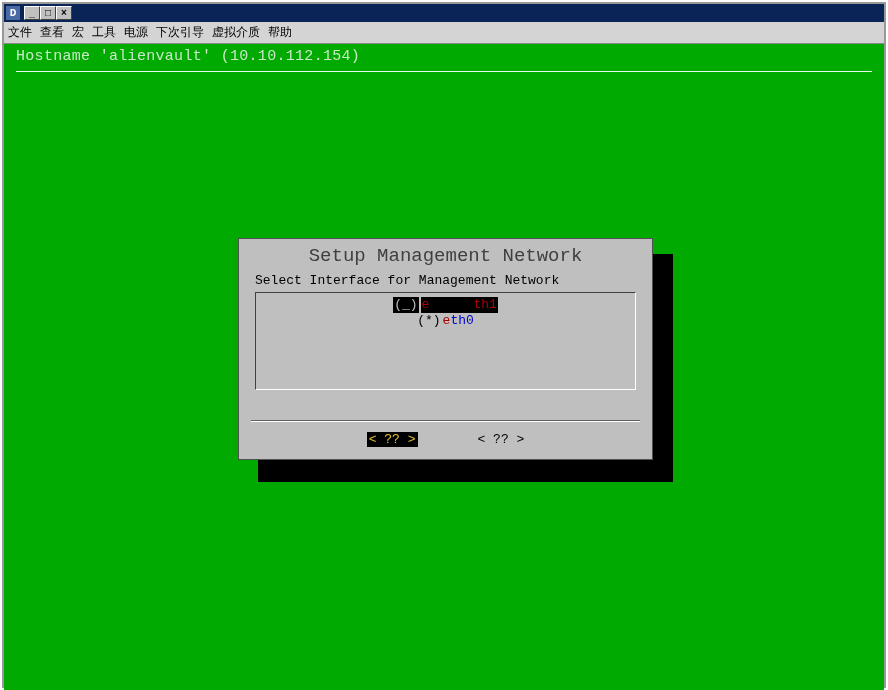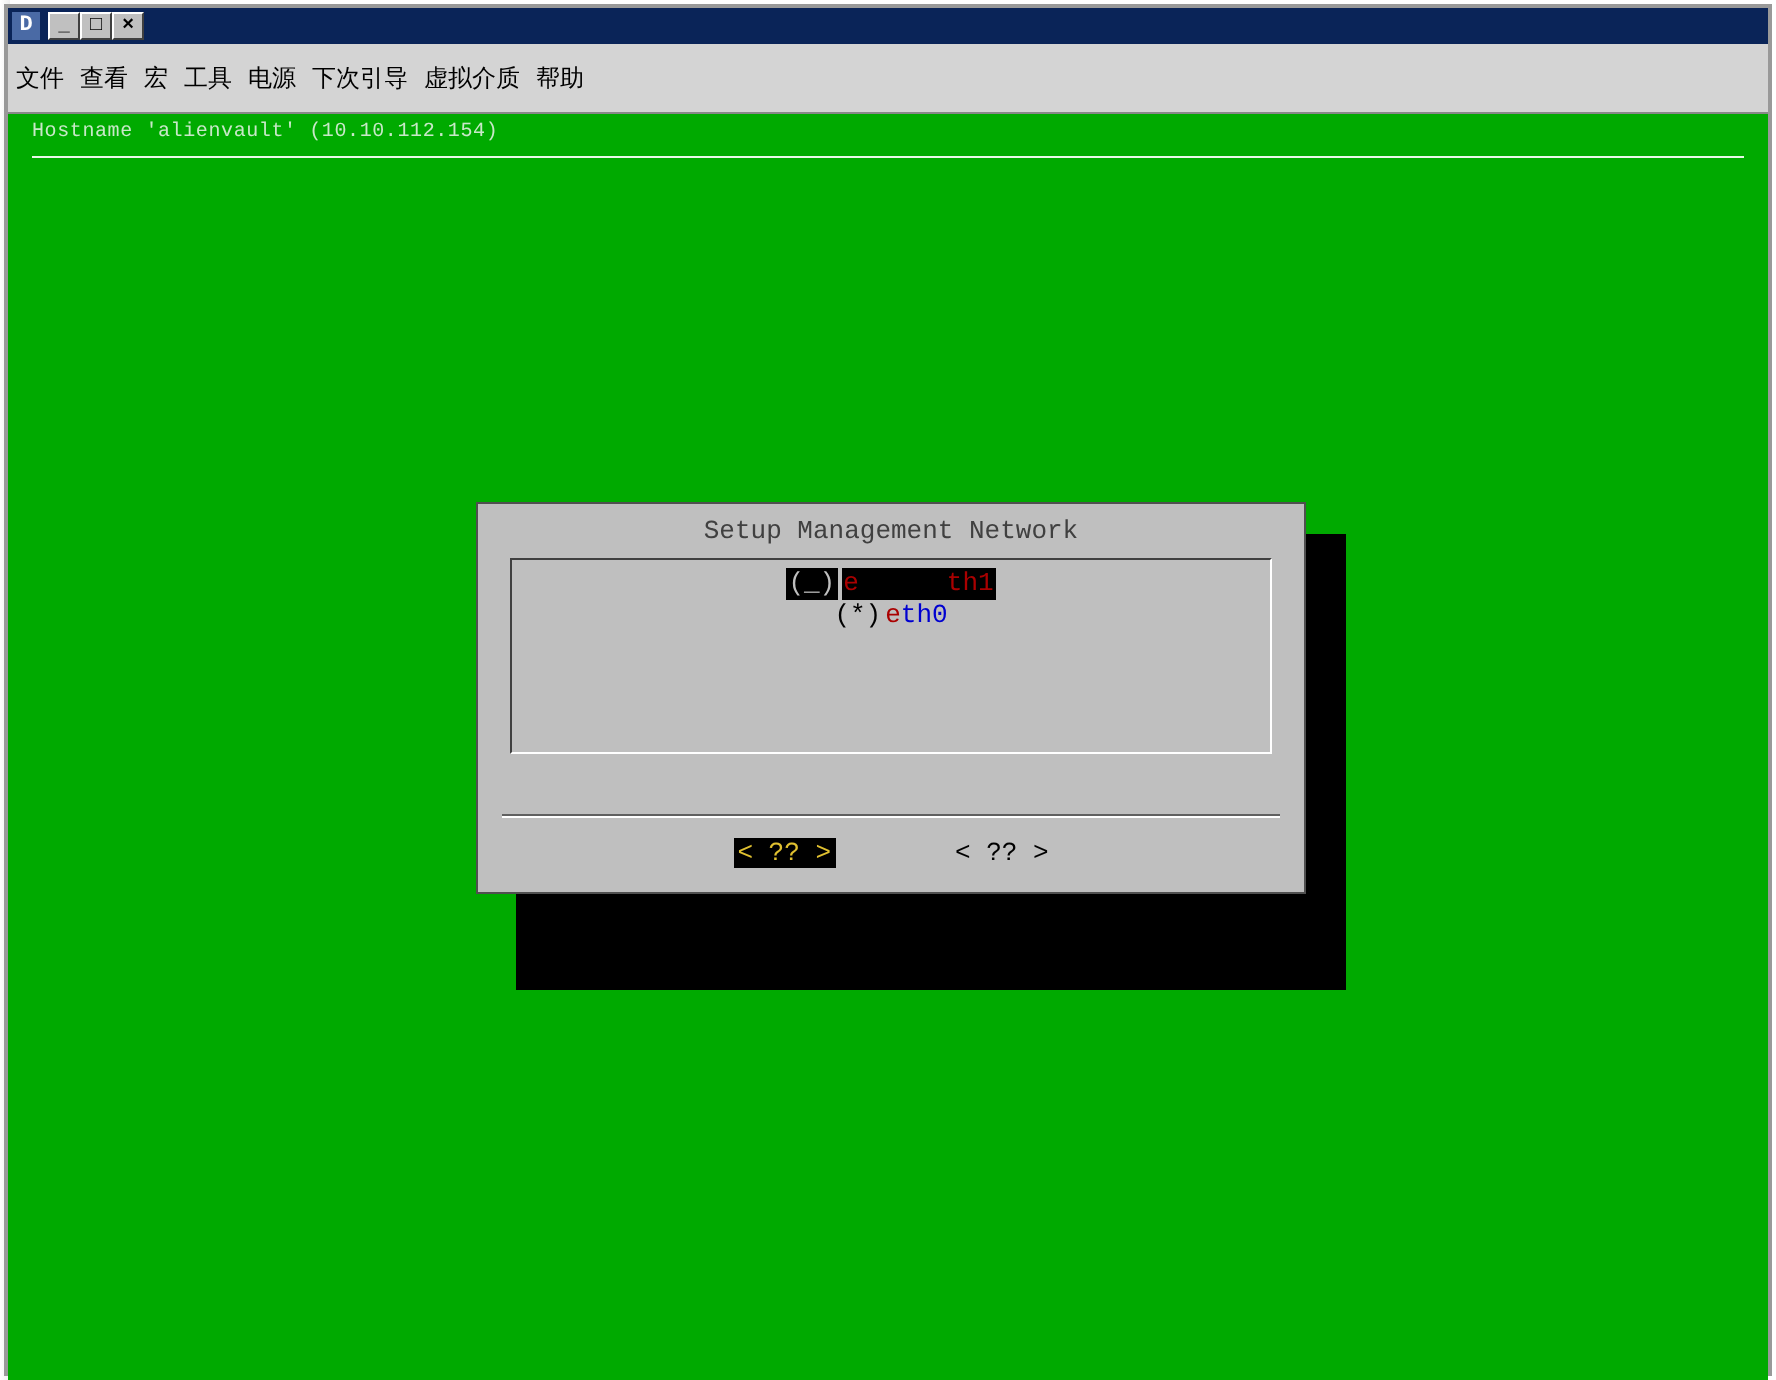--- a/index.html
+++ b/index.html
@@ -67,21 +67,21 @@
       align-items: center;
       justify-content: center;
       font-size: 10px;
       color: #000;
       font-family: Arial, sans-serif;
       font-weight: bold;
       line-height: 1;
     }
     .menubar {
       background: #d4d4d4;
-      height: 35px;
+      height: 22px;
       display: flex;
       align-items: center;
       padding: 0 4px;
       font-family: "SimSun", "宋体", sans-serif;
       font-size: 12px;
       color: #000;
       gap: 8px;
       border-bottom: 1px solid #888;
     }
     .menubar span {
@@ -89,21 +89,21 @@
     }
     .console-area {
       background: #00aa00;
       width: 100%;
       height: calc(100% - 36px);
       position: relative;
       padding: 4px 12px;
     }
     .hostname-line {
       color: #c8e8c8;
-      font-size: 10px;
+      font-size: 15px;
       letter-spacing: 0.3px;
       padding-bottom: 2px;
     }
     .hr-line {
       border: none;
       border-top: 1px solid #e8f8e8;
       margin: 4px 0;
     }
     .dialog-shadow {
       position: absolute;
@@ -118,21 +118,21 @@
       left: 234px;
       top: 194px;
       width: 415px;
       background: #bfbfbf;
       border: 1px solid #505050;
       padding: 4px 6px 6px 6px;
     }
     .dialog-title {
       text-align: center;
       color: #404040;
-      font-size: 13px;
+      font-size: 19px;
       padding: 2px 0 6px 0;
     }
     .dialog-prompt {
       color: #000;
       font-size: 13px;
       padding: 0 10px 4px 10px;
     }
     .dialog-listbox {
       border: 1px solid #404040;
       border-right-color: #fff;
@@ -231,20 +231,21 @@
   </div>
 
   <div class="console-area">
     <div class="hostname-line">Hostname 'alienvault' (10.10.112.154)</div>
     <hr class="hr-line">
 
     <div class="dialog-shadow"></div>
 
     <div class="dialog">
       <div class="dialog-title">Setup Management Network</div>
+      <div class="dialog-prompt">Select Interface for Management Network</div>
 
       <div class="dialog-listbox">
         <div class="list-item">
           <span class="radio-mark highlighted">(_)</span>
           <span class="if-label eth1-bg"><span class="if-eth1-e">e</span><span class="if-eth1-rest">th1</span></span>
         </div>
         <div class="list-item">
           <span class="radio-mark">(*)</span>
           <span class="if-label"><span class="if-eth0-e">e</span><span class="if-eth0-rest">th0</span></span>
         </div>

